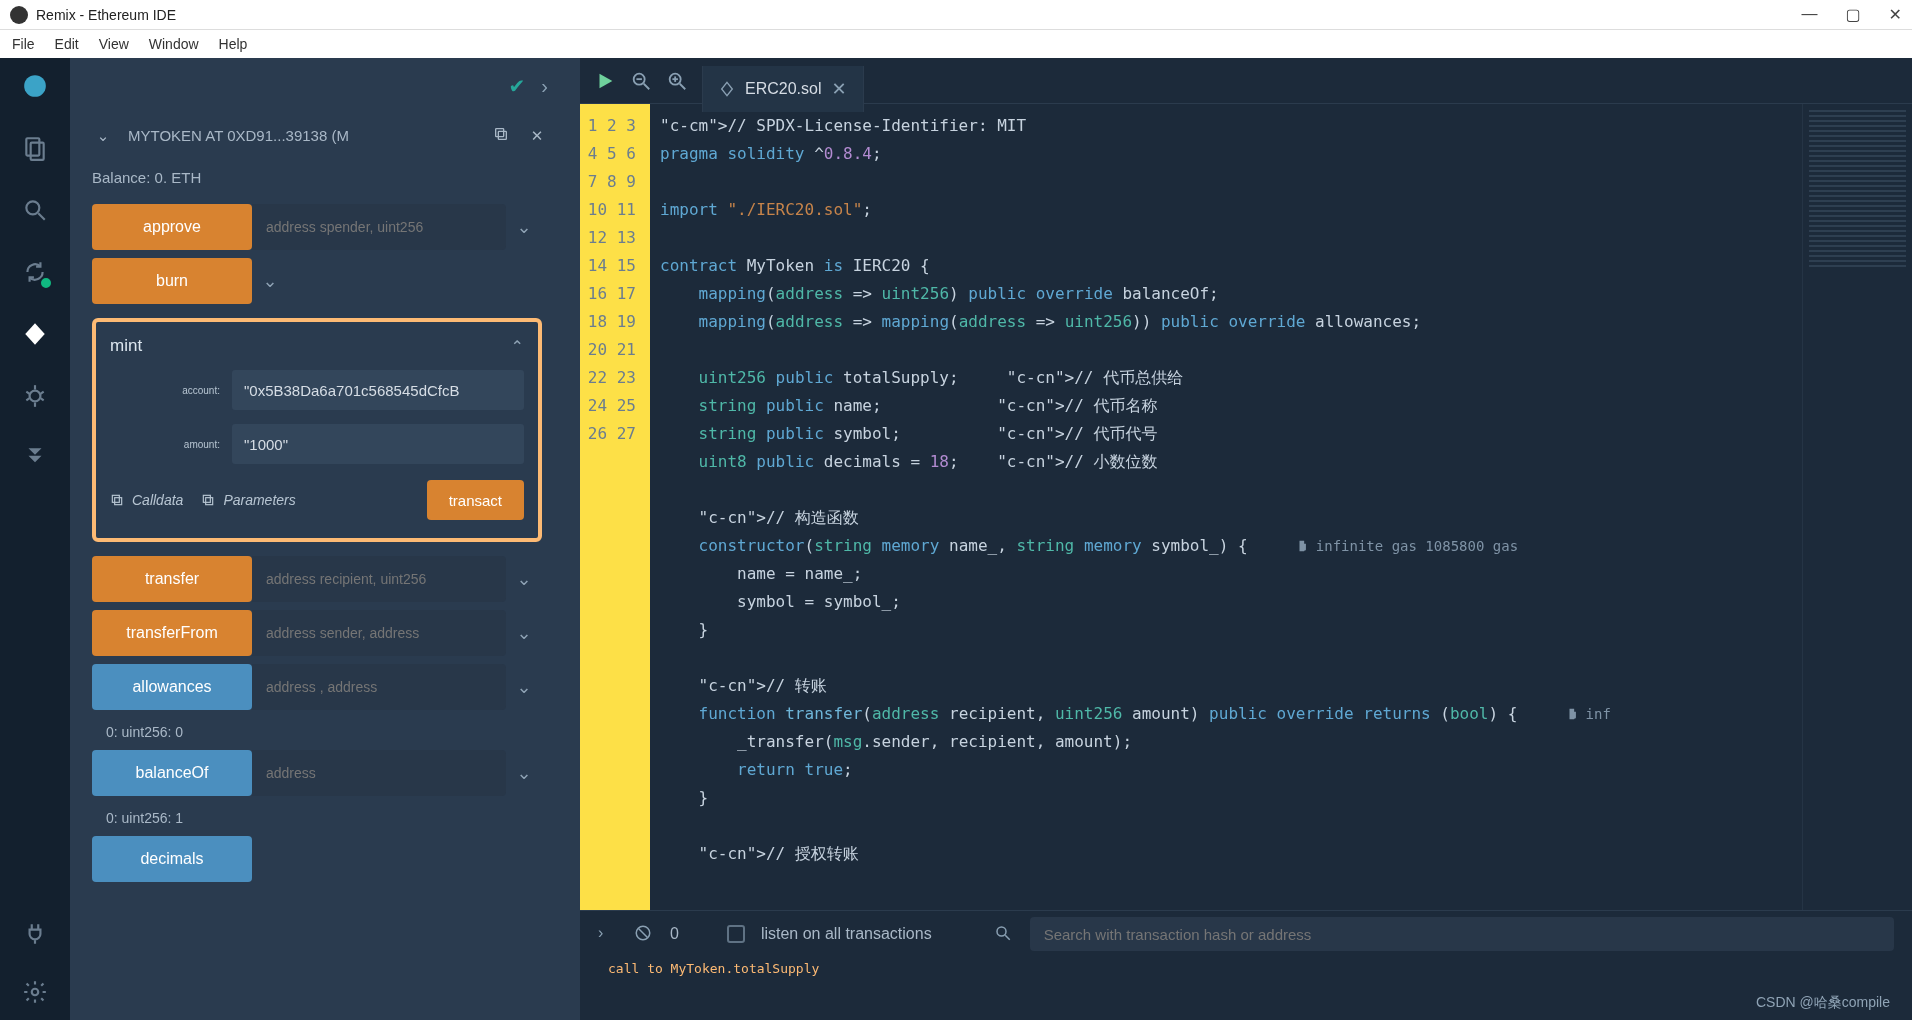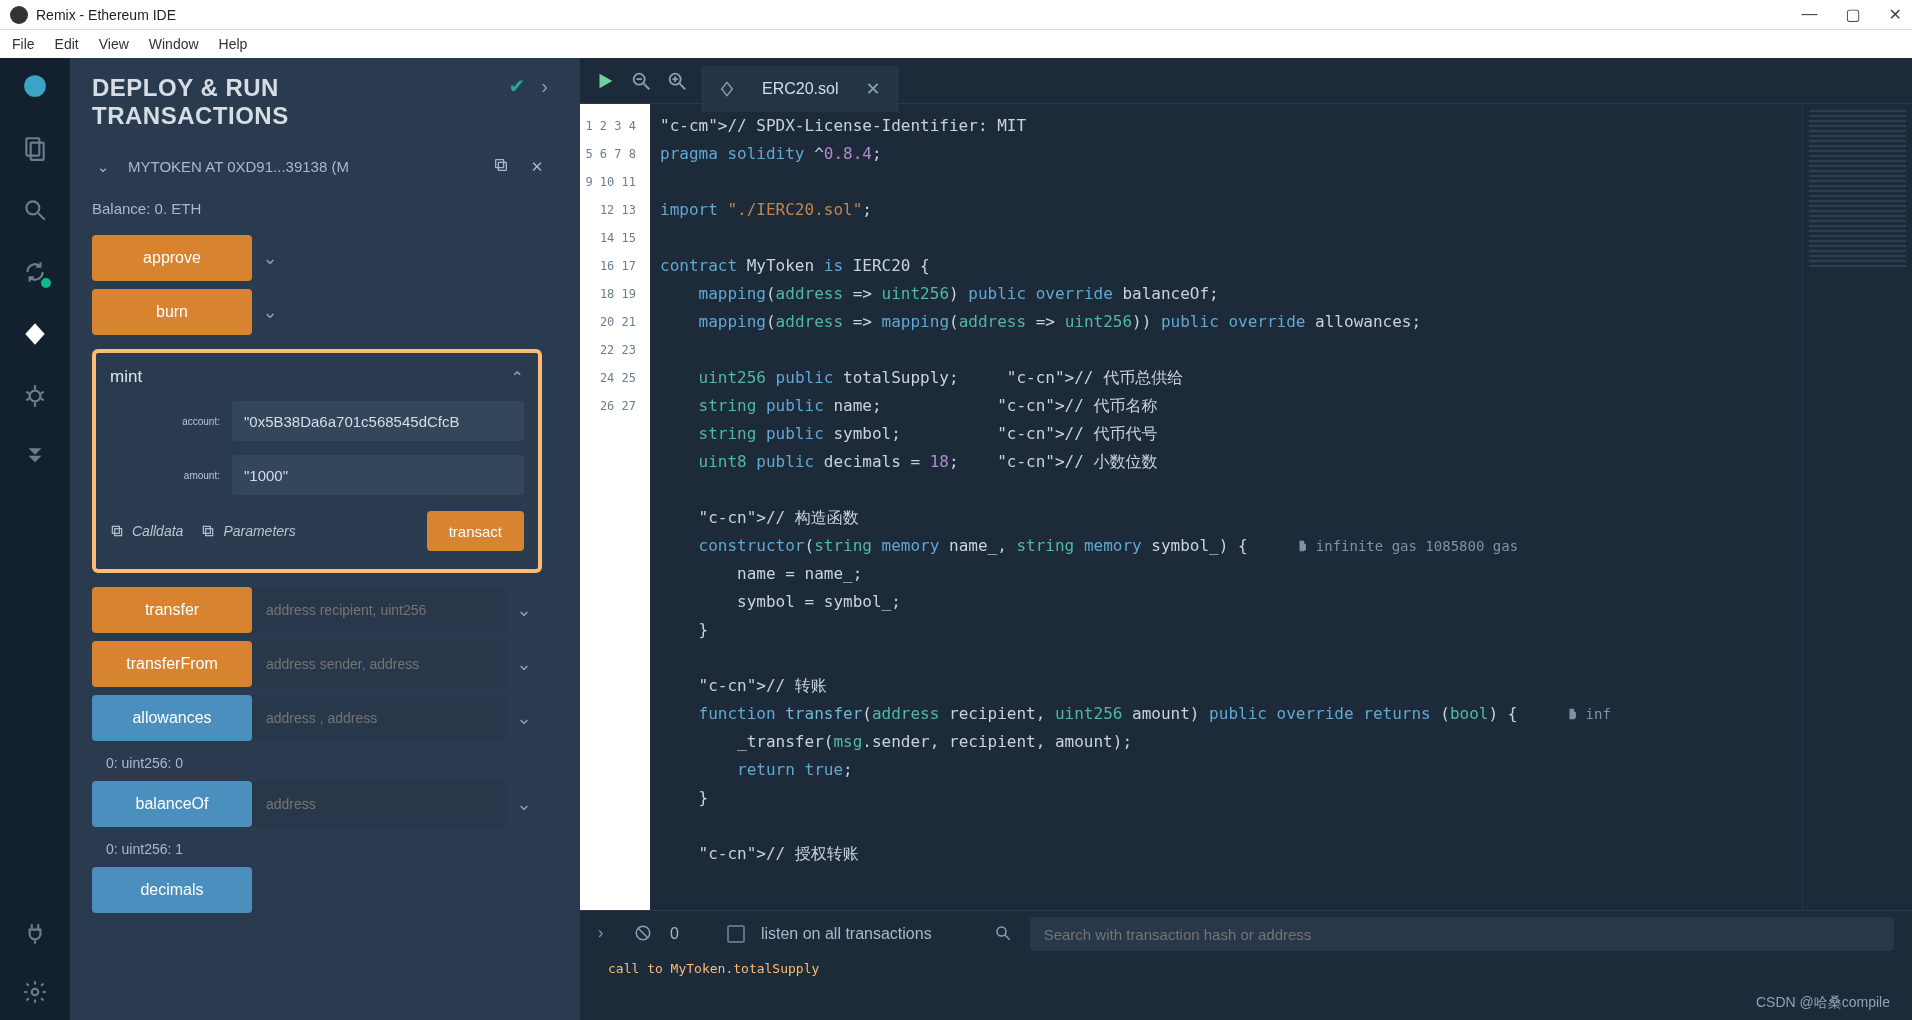--- a/index.html
+++ b/index.html
@@ -60,25 +60,25 @@
 
   .result { font-size:14px; color:#a9b8c7; margin: 6px 0 2px 14px;}
 
   .panel-resize { width:10px; background:#2a3b4f; }
 
   
   .main { flex:1; display:flex; flex-direction:column; background:#1c2a3a; color:#c7d3df; min-width:0;}
   .edhdr { height:46px; display:flex; align-items:center; padding:0 14px; gap:14px; border-bottom:1px solid #2b3b4d;}
   .edhdr .eicon { width:22px; height:22px; color:#6fd19c; display:flex; align-items:center; justify-content:center;}
   .edhdr .eicon.gray { color:#8aa0b3; }
-  .tab { display:flex; align-items:center; gap:27px; padding:0 16px; height:46px; background:#233446; color:#d6dde5; font-size:16px; border-left:1px solid #2b3b4d; border-right:1px solid #2b3b4d;margin-top:16px;}
+  .tab { display:flex; align-items:center; gap:10px; padding:0 16px; height:46px; background:#233446; color:#d6dde5; font-size:16px; border-left:1px solid #2b3b4d; border-right:1px solid #2b3b4d;margin-top:16px;}
   .tab .close { color:#8aa0b3; font-size:18px; cursor:pointer;}
 
   .editor { flex:1; display:flex; overflow:hidden; position:relative; min-height:0;}
-  .gutter { width:70px; background:#ffffff; color:#6b7d8f; font-family: "Consolas","Menlo",monospace; font-size:12px; text-align:right; padding:8px 14px 8px 0; line-height:28px;}
+  .gutter { width:70px; background:#fde047; color:#6b7d8f; font-family: "Consolas","Menlo",monospace; font-size:16px; text-align:right; padding:8px 14px 8px 0; line-height:28px;}
   .code { flex:1; font-family: "Consolas","Menlo",monospace; font-size:16px; padding:8px 0 8px 10px; line-height:28px; white-space:pre; overflow:hidden; min-width:0;}
   .minimap { width:110px; background:#1c2a3a; border-left:1px solid #2b3b4d; opacity:0.6; }
   .minimap-thumb { margin:6px; height:160px; background: repeating-linear-gradient(#3a4d61 0 2px, transparent 2px 5px);} 
   .c-kw { color:#5fa8d3; } 
   .c-ty { color:#4fb8a8; } 
   .c-st { color:#c7844a; }
   .c-fn { color:#6fb6d9; }
   .c-num { color:#b28bd1;margin-top:12px; } 
   .gas { color:#7f93a6; font-size:14px; }
   .gicon{ display:inline-block; vertical-align:-2px; margin-right:6px; width:14px; height:14px;}
@@ -173,23 +173,20 @@
         <svg viewBox="0 0 24 24" fill="none" stroke="currentColor" stroke-width="2">
             <circle cx="12" cy="12" r="3"></circle>
             <path d="M12 2v3M12 19v3M4.2 4.2l2.1 2.1M17.7 17.7l2.1 2.1M2 12h3M19 12h3M4.2 19.8l2.1-2.1M17.7 6.3l2.1-2.1"></path>
           </svg>
       </div>
     </div>
   </div>
 
   <div class="panel">
     <div class="panel-head">
-      <div class="panel-title">
-        <span>DEPLOY &amp; RUN</span><br><span>TRANSACTIONS</span>
-      </div>
       <div class="hicons">
         <span class="check">✔</span>
         <span class="chev">›</span>
       </div>
     </div>
 
     <div class="instance">
       <div class="inst-row">
         <span class="iico">⌄</span>
         <span class="ilbl">MYTOKEN AT 0XD91...39138 (M</span>
@@ -201,20 +198,21 @@
         </span>
         <span class="iico">✕</span>
       </div>
       <div class="bal">Balance: 0. ETH</div>
     </div>
 
     <div class="fn-list">
 
       <div class="fn-row">
         <button class="fn-btn orange">approve</button>
+        <input class="fn-input" placeholder="address spender, uint256" style="">
         <span class="fn-chev">⌄</span>
       </div>
 
       <div class="fn-row">
         <button class="fn-btn orange">burn</button>
         <span class="fn-chev">⌄</span>
       </div>
 
       <div class="mint-box">
         <div class="mint-head">

